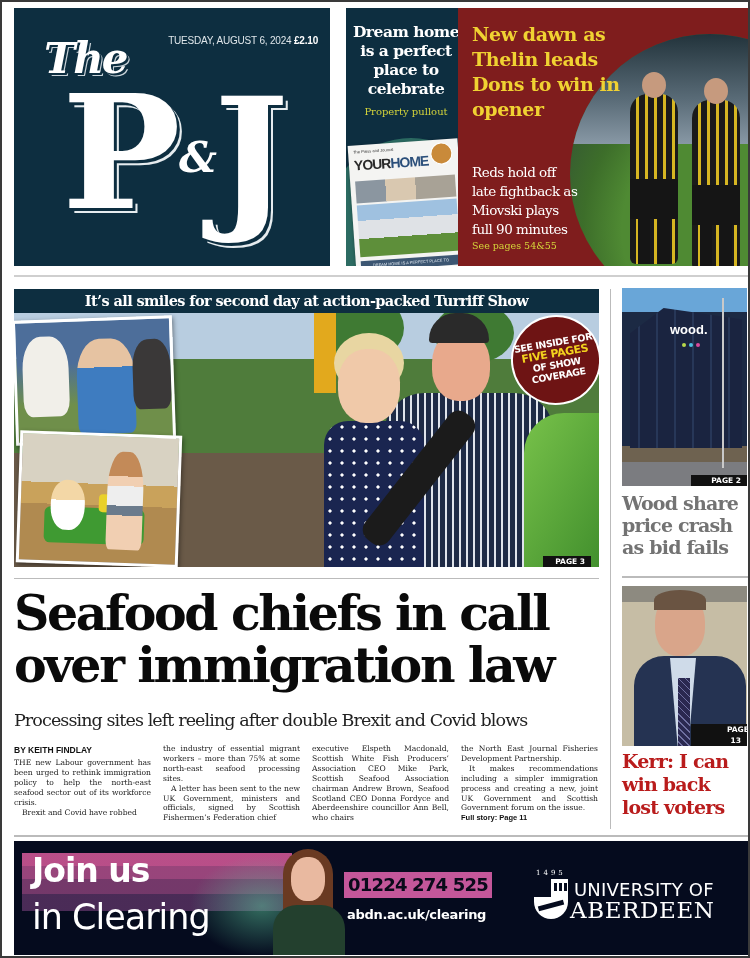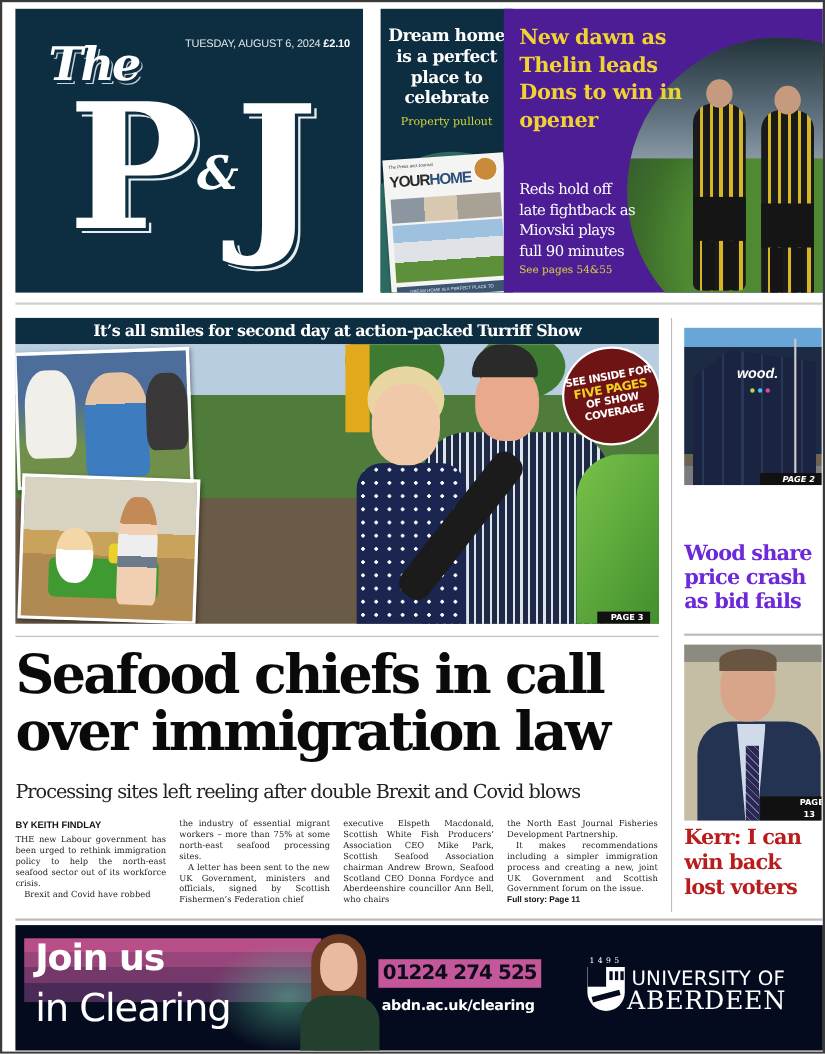--- a/index.html
+++ b/index.html
@@ -25,21 +25,21 @@
   .mag { position: absolute; left: 6px; top: 134px; width: 110px; height: 130px; background: #f4f4f2; transform: rotate(-4deg); box-shadow: 1px 2px 4px rgba(0,0,0,0.5); }
   .mag-title { position: absolute; left: 5px; top: 12px; font-family: "Liberation Sans", sans-serif; font-weight: bold; font-size: 14px; letter-spacing: -1px; color: #2a2a2a; }
   .mag-title span { color: #2b4f7a; }
   .mag-toplabel { position: absolute; left: 5px; top: 4px; font-family: "Liberation Sans", sans-serif; font-size: 4px; color: #333; }
   .mag-avatar { position: absolute; right: 6px; top: 3px; width: 22px; height: 22px; border-radius: 50%; background: #c98a3a; border: 1px solid #fff; }
   .mag-strip { position: absolute; left: 5px; right: 5px; top: 36px; height: 22px; background: linear-gradient(90deg, #8b96a0 0 30%, #d9c8b0 30% 60%, #a8a296 60%); }
   .mag-house { position: absolute; left: 5px; right: 5px; top: 60px; height: 52px; background: linear-gradient(#9fc1e0 0 30%, #dfe2e6 30% 65%, #5e8f3a 65%); }
   .mag-foot { position: absolute; left: 5px; right: 5px; bottom: 4px; height: 10px; background: #3c5672; color: #dfe7ef; font-family: "Liberation Sans", sans-serif; font-size: 4px; line-height: 10px; text-align: center; }
 
   
-  .sport { left: 456px; top: 6px; width: 290px; height: 258px; background: #4c1d95; overflow: hidden; }
+  .sport { left: 456px; top: 6px; width: 290px; height: 258px; background: #7f1d1d; overflow: hidden; }
   .sport-photo { position: absolute; left: 112px; top: 26px; width: 280px; height: 280px; border-radius: 50%; background: radial-gradient(circle at 60% 70%, #4f8a33 0 45%, #3d6e2a 60%, #2a3a40 100%); overflow: hidden; }
   .stands { position: absolute; left: 0; right: 0; top: 0; height: 110px; background: linear-gradient(#22333b, #5a6c78 60%, #8898a5); }
   .player { position: absolute; width: 48px; height: 170px; border-radius: 18px 18px 6px 6px; background: repeating-linear-gradient(90deg, #1a1a1a 0 6px, #d6b622 6px 9px); }
   .player .shorts { position: absolute; left: 0; right: 0; top: 85px; height: 40px; background: #151515; }
   .player .legs { position: absolute; left: 8px; right: 8px; top: 125px; height: 45px; background: repeating-linear-gradient(90deg, #151515 0 12px, transparent 12px 20px); }
   .player .head { position: absolute; left: 12px; top: -22px; width: 24px; height: 26px; border-radius: 50%; background: #c69a7e; }
   .sport-head { position: absolute; left: 14px; top: 14px; font-family: "DejaVu Serif", serif; font-weight: bold; font-size: 19px; line-height: 25px; color: #f0d232; letter-spacing: -0.4px; }
   .sport-sub { position: absolute; left: 14px; top: 155px; font-family: "DejaVu Serif", serif; font-size: 13.5px; line-height: 19px; color: #fff; letter-spacing: -0.5px; }
   .sport-ref { position: absolute; left: 14px; top: 232px; font-family: "DejaVu Serif", serif; font-size: 9.5px; color: #d4d43a; }
 
@@ -75,27 +75,27 @@
   .toy { position: absolute; left: 24px; top: 72px; width: 100px; height: 36px; border-radius: 6px; background: #3f9a32; }
   .toy .seat { position: absolute; right: 6px; top: -14px; width: 40px; height: 18px; background: #e9d12a; border-radius: 4px; }
   .girl1 { position: absolute; left: 30px; top: 45px; width: 34px; height: 50px; border-radius: 45%; background: linear-gradient(#f3d7a6 0 40%, #fff 40%); }
   .girl2 { position: absolute; left: 86px; top: 15px; width: 36px; height: 98px; border-radius: 40% 40% 10% 10%; background: linear-gradient(#c38a58 0 25%, #f1cfb2 25% 35%, #eeeeee 35% 55%, #6b7b8c 55% 65%, #f1cfb2 65%); }
   .badge-five { position: absolute; left: 497px; top: 2px; width: 90px; height: 90px; border-radius: 50%; background: #6e1414; border: 2px solid #fff; color: #fff; text-align: center; font-family: "DejaVu Sans", sans-serif; font-weight: bold; font-size: 9.5px; line-height: 11px; padding-top: 20px; transform: rotate(-10deg); letter-spacing: -0.4px; }
   .badge-five .hl { color: #f2d21e; }
   .page-tag { position: absolute; background: #111; color: #fff; font-family: "DejaVu Sans", sans-serif; font-weight: bold; font-size: 7.5px; line-height: 11px; padding: 0 6px; text-align: right; }
 
   
   .vrule { left: 608px; top: 287px; width: 1px; height: 540px; background: #bbb; }
-  .wood-photo { left: 620px; top: 296px; width: 125px; height: 143px; background: linear-gradient(#69a6d8 0 12%, #1c2a44 12% 80%, #6e6250 80% 88%, #7b7c80 88%); overflow: hidden; font-style: italic; }
+  .wood-photo { left: 620px; top: 286px; width: 125px; height: 198px; background: linear-gradient(#69a6d8 0 12%, #1c2a44 12% 80%, #6e6250 80% 88%, #7b7c80 88%); overflow: hidden; }
   .wood-building { position: absolute; left: 8px; top: 20px; width: 112px; height: 140px; background: repeating-linear-gradient(90deg, #1a2440 0 8px, #273758 8px 10px, #1a2440 10px 18px); clip-path: polygon(0 18%, 30% 0, 100% 8%, 100% 100%, 0 100%); }
   .wood-logo { position: absolute; left: 48px; top: 34px; font-family: "Liberation Sans", sans-serif; font-weight: bold; font-size: 13px; color: #fff; }
   .wood-dots { position: absolute; left: 60px; top: 55px; display: flex; gap: 3px; }
   .wood-dots i { display: block; width: 4px; height: 4px; border-radius: 50%; }
   .lamp { position: absolute; left: 100px; top: 10px; width: 2px; height: 170px; background: #c9c9c9; }
-  .wood-head { left: 620px; top: 490px; width: 128px; font-family: "DejaVu Serif", serif; font-weight: bold; font-size: 19px; line-height: 22px; color: #6d28d9; letter-spacing: -0.8px; }
+  .wood-head { left: 620px; top: 490px; width: 128px; font-family: "DejaVu Serif", serif; font-weight: bold; font-size: 19px; line-height: 22px; color: #737373; letter-spacing: -0.8px; }
   .kerr-photo { left: 620px; top: 584px; width: 125px; height: 160px; background: linear-gradient(#8d8a80 0 10%, #c6bda5 10% 100%); overflow: hidden; }
   .kerr-face { position: absolute; left: 33px; top: 8px; width: 50px; height: 62px; border-radius: 45%; background: #d9a58a; }
   .kerr-hair { position: absolute; left: 32px; top: 4px; width: 52px; height: 20px; border-radius: 50% 50% 0 0; background: #6a5442; }
   .kerr-suit { position: absolute; left: 12px; top: 70px; width: 112px; height: 100px; border-radius: 30px 30px 0 0; background: #253352; }
   .kerr-shirt { position: absolute; left: 48px; top: 72px; width: 26px; height: 90px; background: #cfdbe9; clip-path: polygon(0 0, 100% 0, 70% 100%, 30% 100%); }
   .kerr-tie { position: absolute; left: 56px; top: 92px; width: 12px; height: 70px; background: repeating-linear-gradient(45deg, #2a2850 0 4px, #6e6fa0 4px 5px); }
   .kerr-head { left: 620px; top: 748px; width: 128px; font-family: "DejaVu Serif", serif; font-weight: bold; font-size: 19px; line-height: 23px; color: #b91c1c; letter-spacing: -0.8px; }
   .hrule-r { left: 620px; height: 2px; width: 126px; background: #bbb; }
 
   

